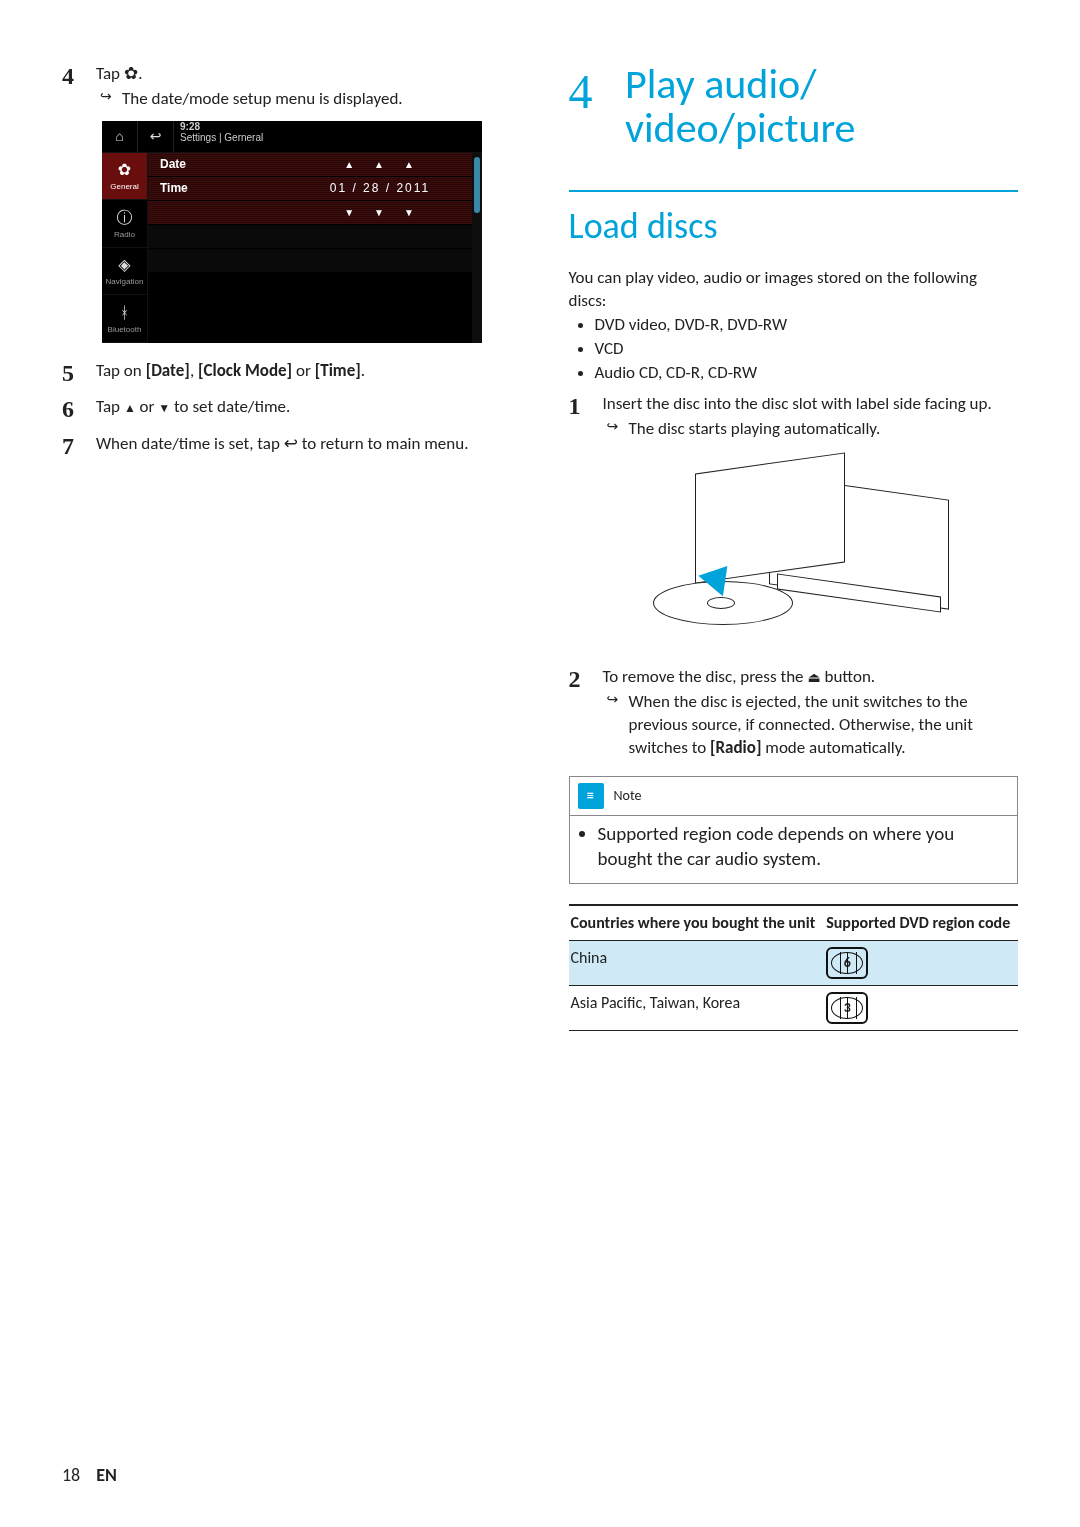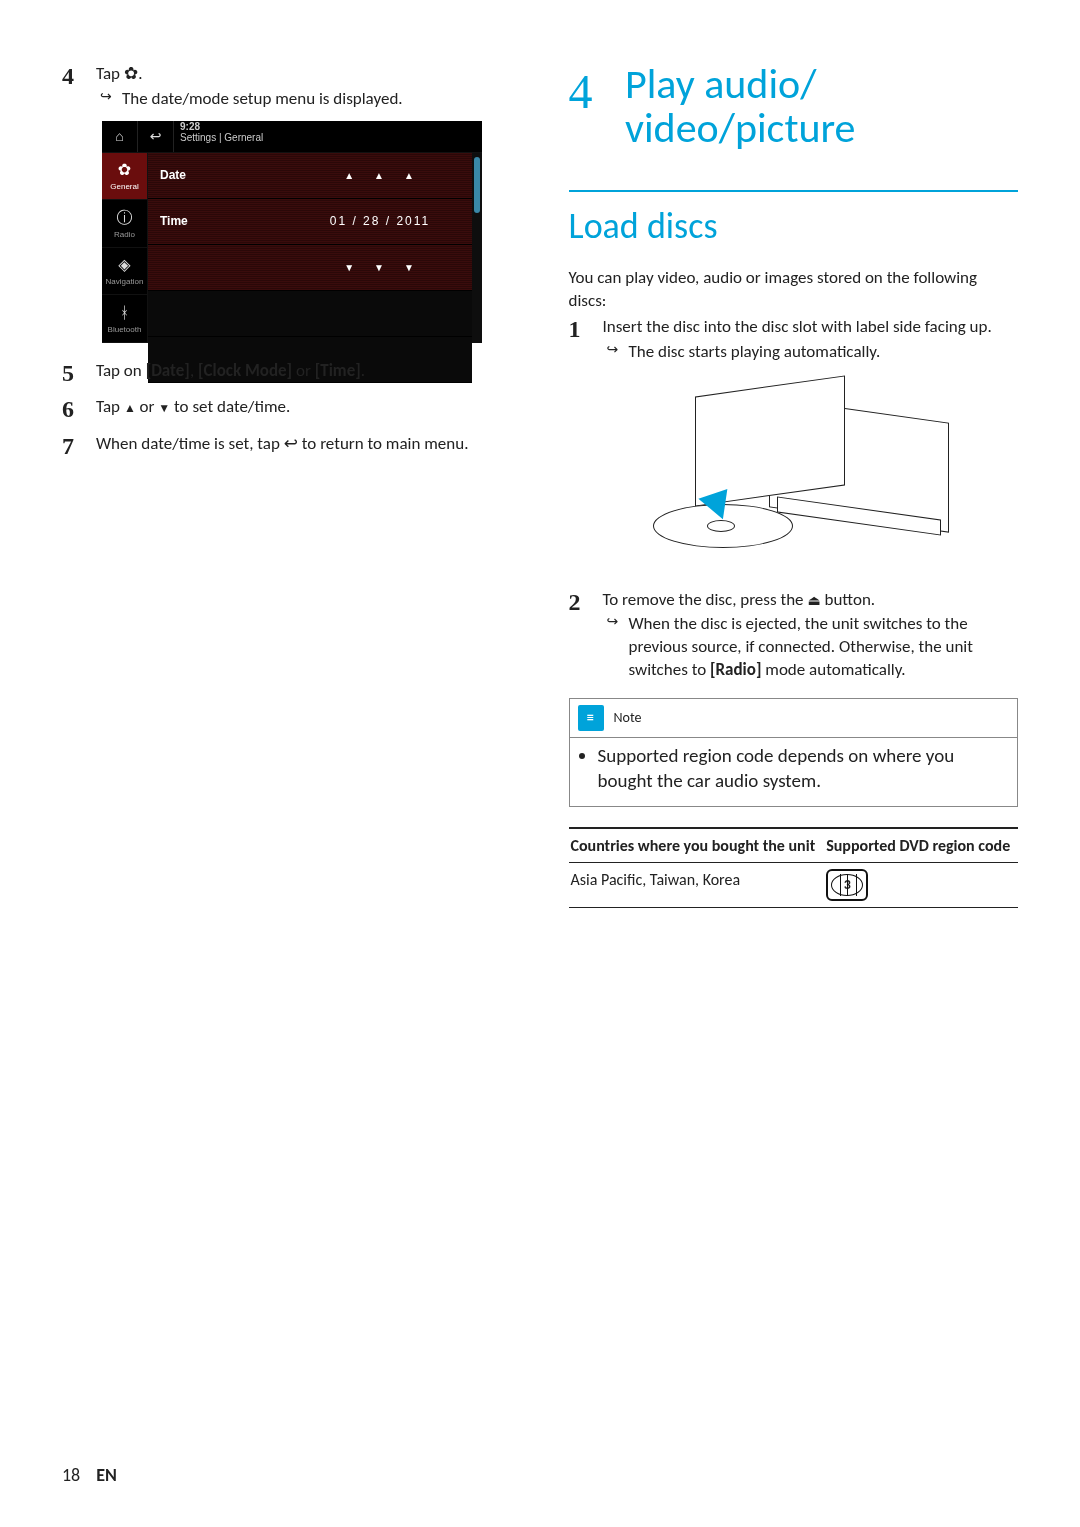--- a/index.html
+++ b/index.html
@@ -65,21 +65,21 @@
     flex:1; display:flex; flex-direction:column; align-items:center; justify-content:center;
     border-bottom:1px solid #111; border-right:1px solid #111;
     font-size:8px; color:#999;
   }
   .ss-side-item.active { background:#6a0d0d; }
   .ss-side-item .ic { font-size:16px; margin-bottom:1px; color:#ddd;}
   .ss-side-item.active .ic { color:#fff; }
   .ss-side-item.active { color:#fff; }
   .ss-rows { flex:1; }
   .ss-row {
-    height:46px; display:flex; align-items:center;
+    height:24px; display:flex; align-items:center;
     border-bottom:1px solid #000;
     background: repeating-linear-gradient(0deg,#3a0c0c,#3a0c0c 1px,#2a0808 1px,#2a0808 2px);
   }
   .ss-row.empty { background:#0a0a0a; }
   .ss-label { width:140px; padding-left:12px; font-weight:bold; color:#fff; font-size:12px;}
   .ss-ctrl { flex:1; color:#fff; font-size:12px; display:flex; align-items:center; justify-content:center; gap:18px; letter-spacing:2px;}
   .ss-tri { font-size:10px; }
   .ss-scroll { width:10px; background:#0e0e0e; position:relative;}
   .ss-thumb{ position:absolute; top:4px; left:2px; width:6px; height:56px; background:#3a88a8; border-radius:3px;}
 
@@ -278,20 +278,25 @@
   <div class="col col-right">
 
     <div class="chapter">
       <div class="chapter-num">4</div>
       <div class="chapter-title">Play audio/ video/picture</div>
     </div>
 
     <div class="section-h">Load discs</div>
 
     <div class="para">You can play video, audio or images stored on the following discs:</div>
+    <ul class="b">
+      <li>DVD video, DVD-R, DVD-RW</li>
+      <li>VCD</li>
+      <li>Audio CD, CD-R, CD-RW</li>
+    </ul>
 
     <div class="step">
       <div class="step-num">1</div>
       <div class="step-body">
         <span>Insert the disc into the disc slot with label side facing up.</span>
         <div class="sub">
           <div class="sub-arrow">↪</div>
           <div class="sub-body">The disc starts playing automatically.</div>
         </div>
       </div>
@@ -332,20 +337,24 @@
     </div>
 
     <table class="tbl">
       <thead>
         <tr>
           <th>Countries where you bought the unit</th>
           <th>Supported DVD region code</th>
         </tr>
       </thead>
       <tbody>
+        <tr class="hl">
+          <td>China</td>
+          <td><span class="region"><span class="meridians"></span><span>6</span></span></td>
+        </tr>
         <tr>
           <td>Asia Pacific, Taiwan, Korea</td>
           <td><span class="region"><span class="meridians"></span><span>3</span></span></td>
         </tr>
       </tbody>
     </table>
 
   </div>
 </div>
 

